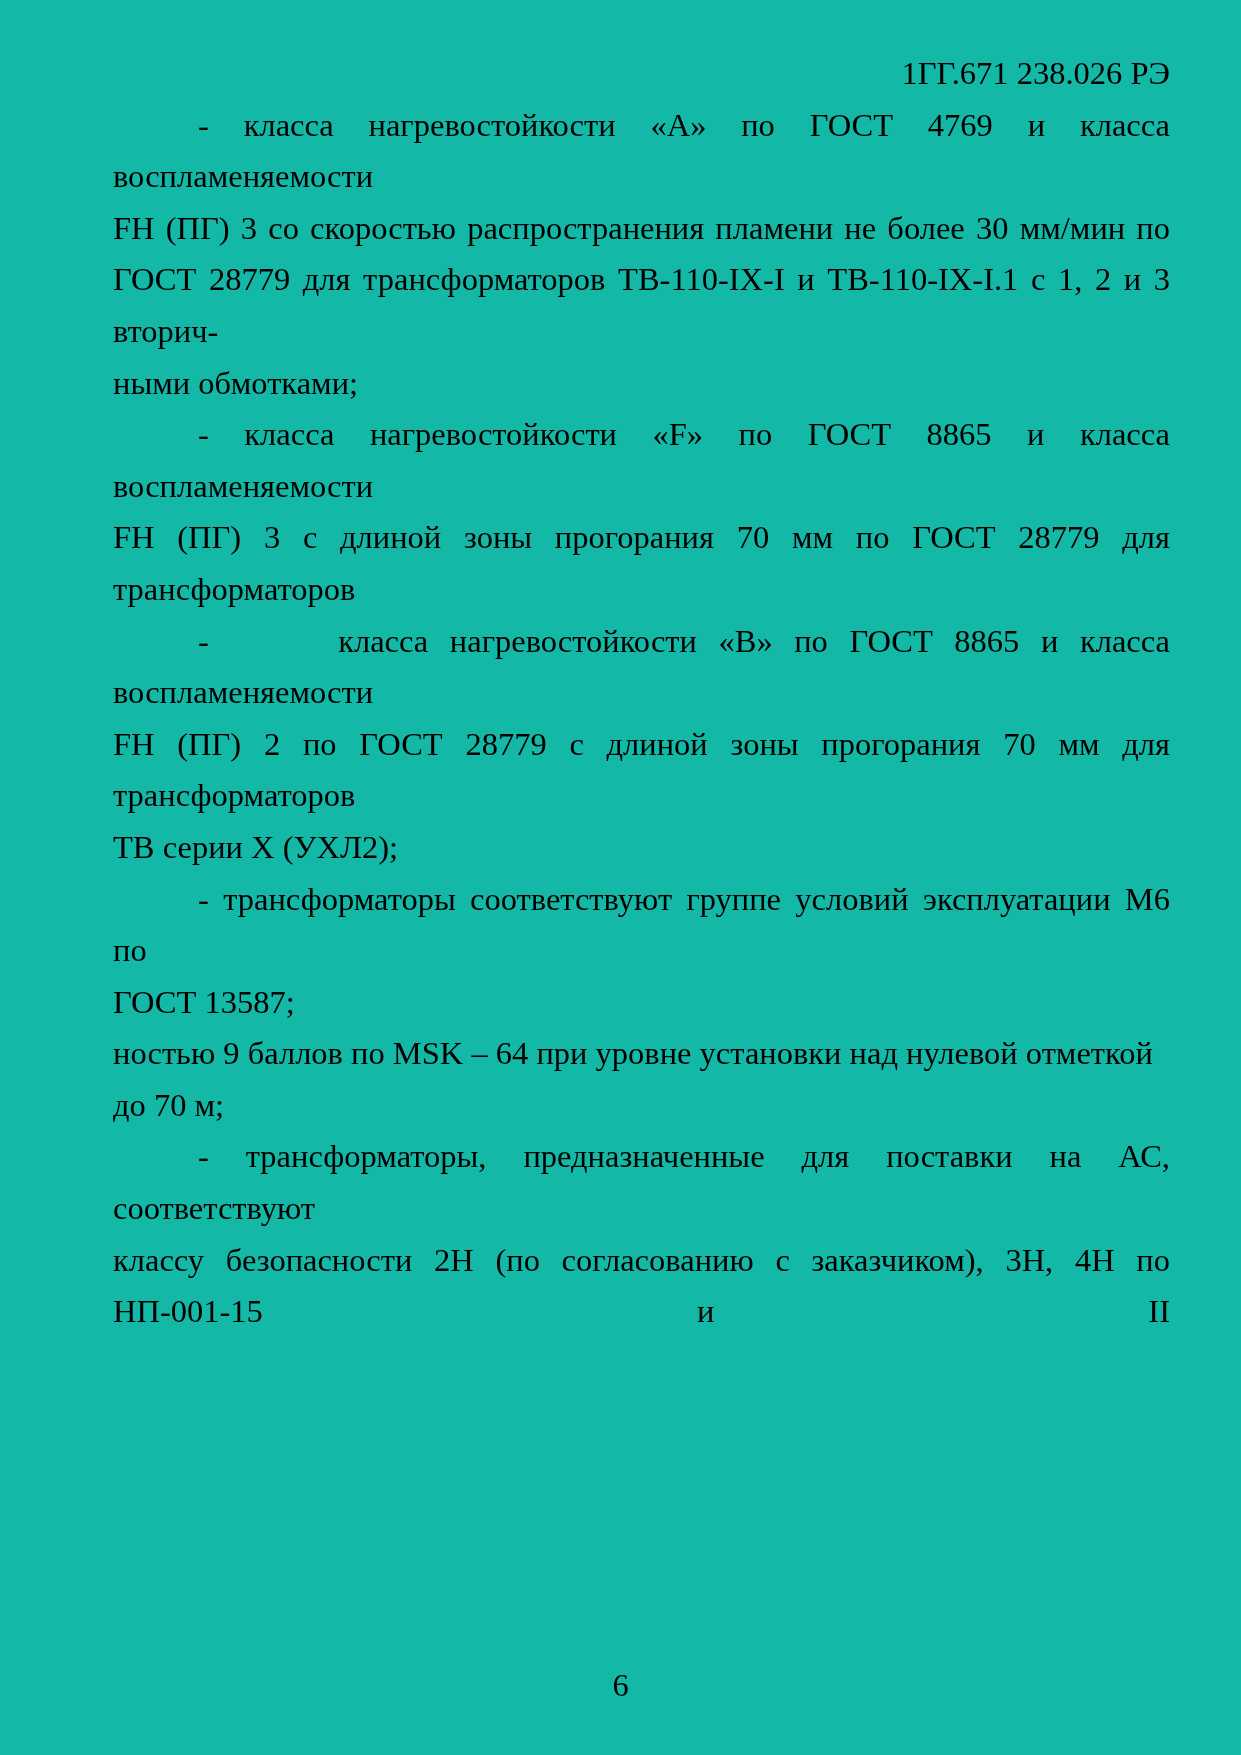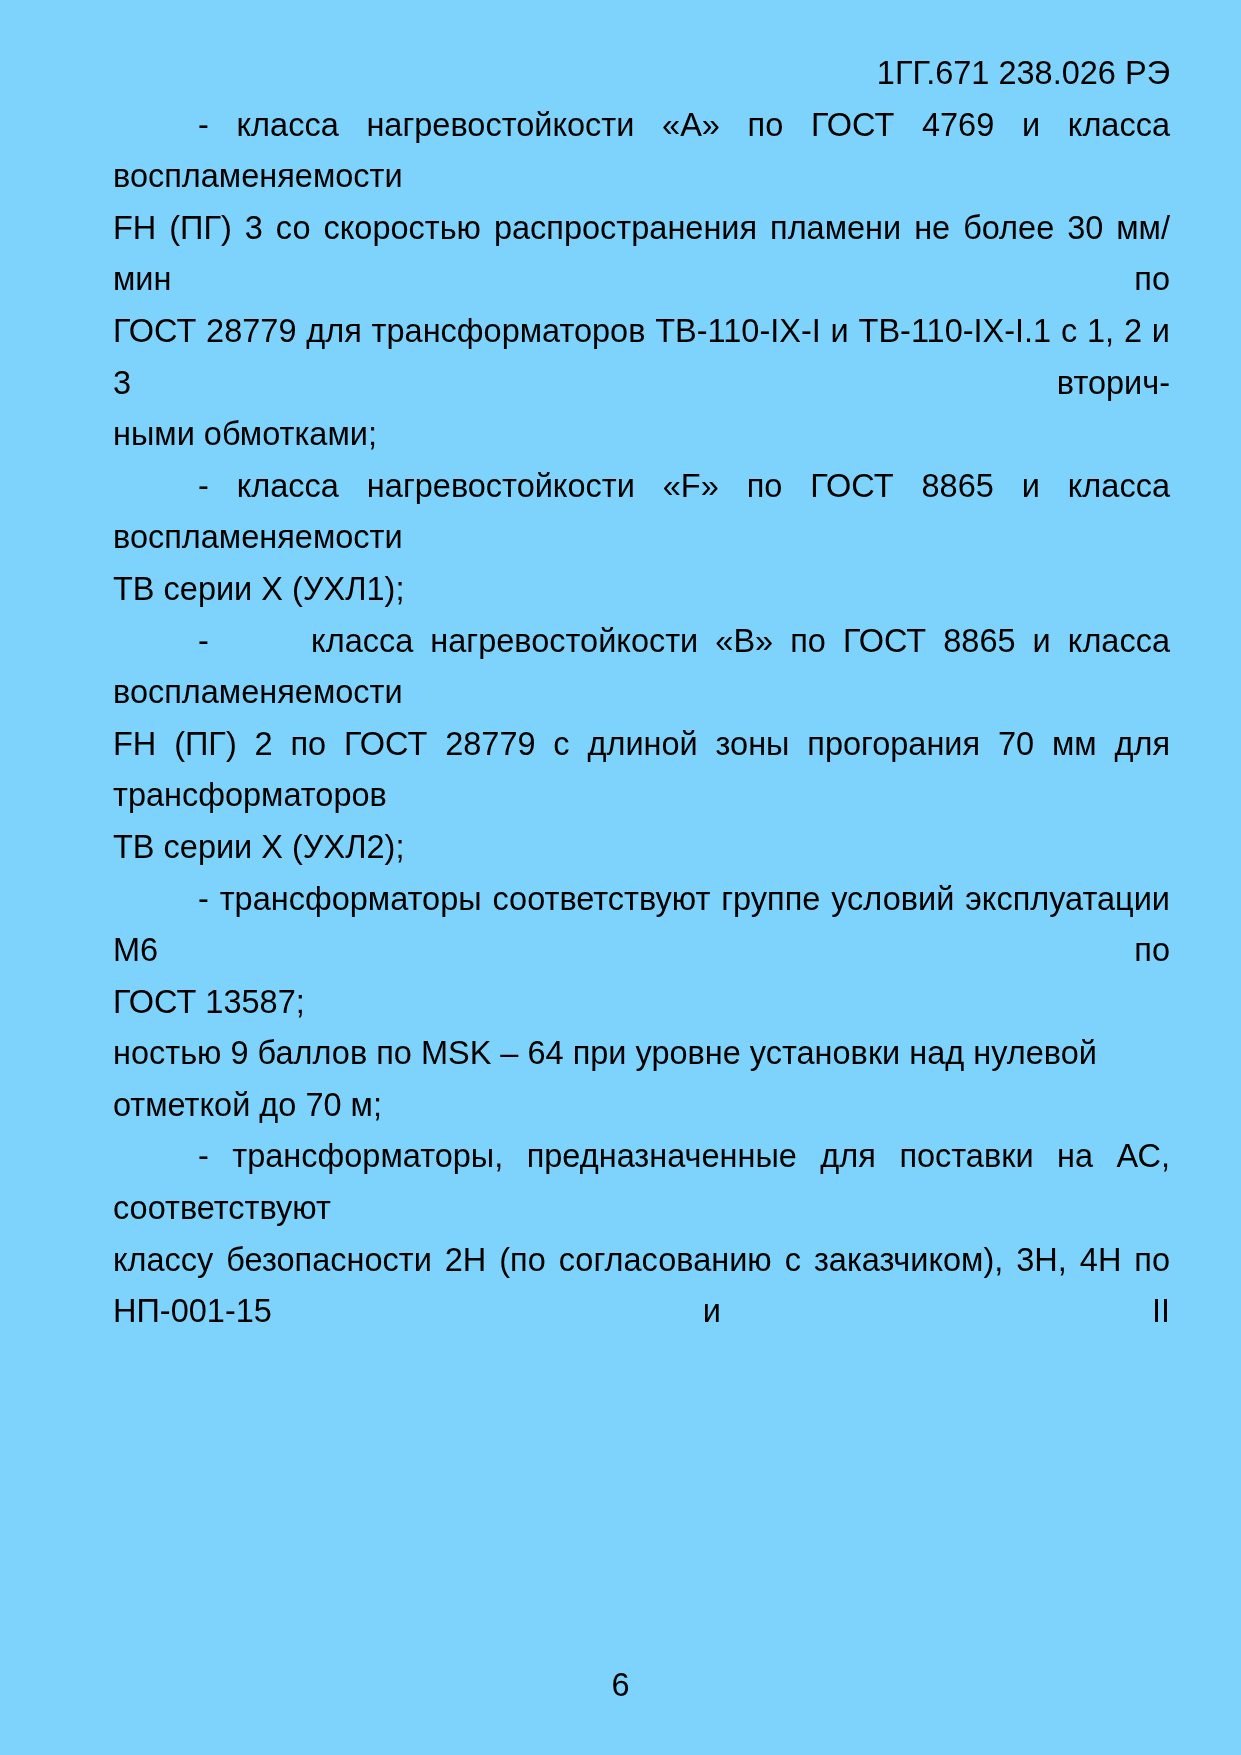--- a/index.html
+++ b/index.html
@@ -1,22 +1,22 @@
 <!DOCTYPE html>
 <html><head>
 <meta charset="utf-8">
 <style>
   html, body { margin: 0; padding: 0; background: #ffffff; }
   .page {
     position: relative;
     width: 1241px;
     height: 1755px;
-    background: #7dd3fc;
+    background: #14b8a6;
     color: #000000;
-    font-family: Liberation Sans, sans-serif;
+    font-family: Liberation Serif, serif;
     font-size: 32.5px;
     line-height: 51.6px;
     overflow: hidden;
   }
   .content { padding: 48px 71px 0 113px; }
   .para { margin: 0; }
   .line { display: block; }
   .just { text-align: justify; text-align-last: justify; }
   .first { text-indent: 85px; }
   .doc-header { text-align: right; }
@@ -39,21 +39,21 @@
 
     <p class="para">
       <span class="line first just">- класса нагревостойкости «А» по ГОСТ 4769 и класса воспламеняемости</span>
       <span class="line just">FH (ПГ) 3 со скоростью распространения пламени не более 30 мм/мин по</span>
       <span class="line just">ГОСТ 28779 для трансформаторов ТВ-110-IX-I и ТВ-110-IX-I.1 с 1, 2 и 3 вторич-</span>
       <span class="line">ными обмотками;</span>
     </p>
 
     <p class="para">
       <span class="line first just">- класса нагревостойкости «F» по ГОСТ 8865 и класса воспламеняемости</span>
-      <span class="line">ТВ серии Х (УХЛ1);</span>
+      <span class="line just">FH (ПГ) 3 с длиной зоны прогорания 70 мм по ГОСТ 28779 для трансформаторов</span>
     </p>
 
     <p class="para">
       <span class="line first just">-&nbsp;&nbsp;&nbsp;&nbsp;&nbsp;&nbsp;класса нагревостойкости «В» по ГОСТ 8865 и класса воспламеняемости</span>
       <span class="line just">FH (ПГ) 2 по ГОСТ 28779 с длиной зоны прогорания 70 мм для трансформаторов</span>
       <span class="line">ТВ серии Х (УХЛ2);</span>
     </p>
 
     <p class="para">
       <span class="line first just">- трансформаторы соответствуют группе условий эксплуатации М6 по</span>

